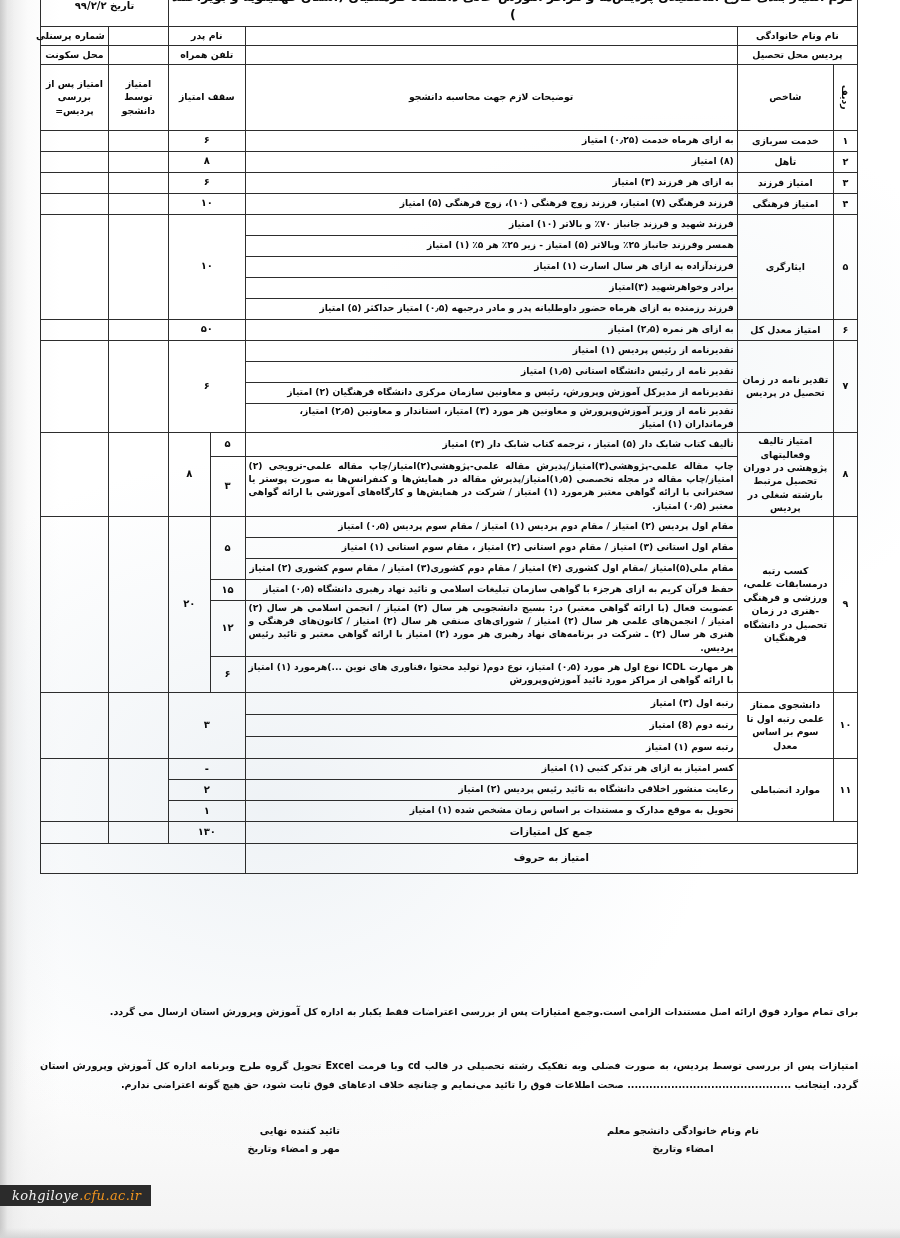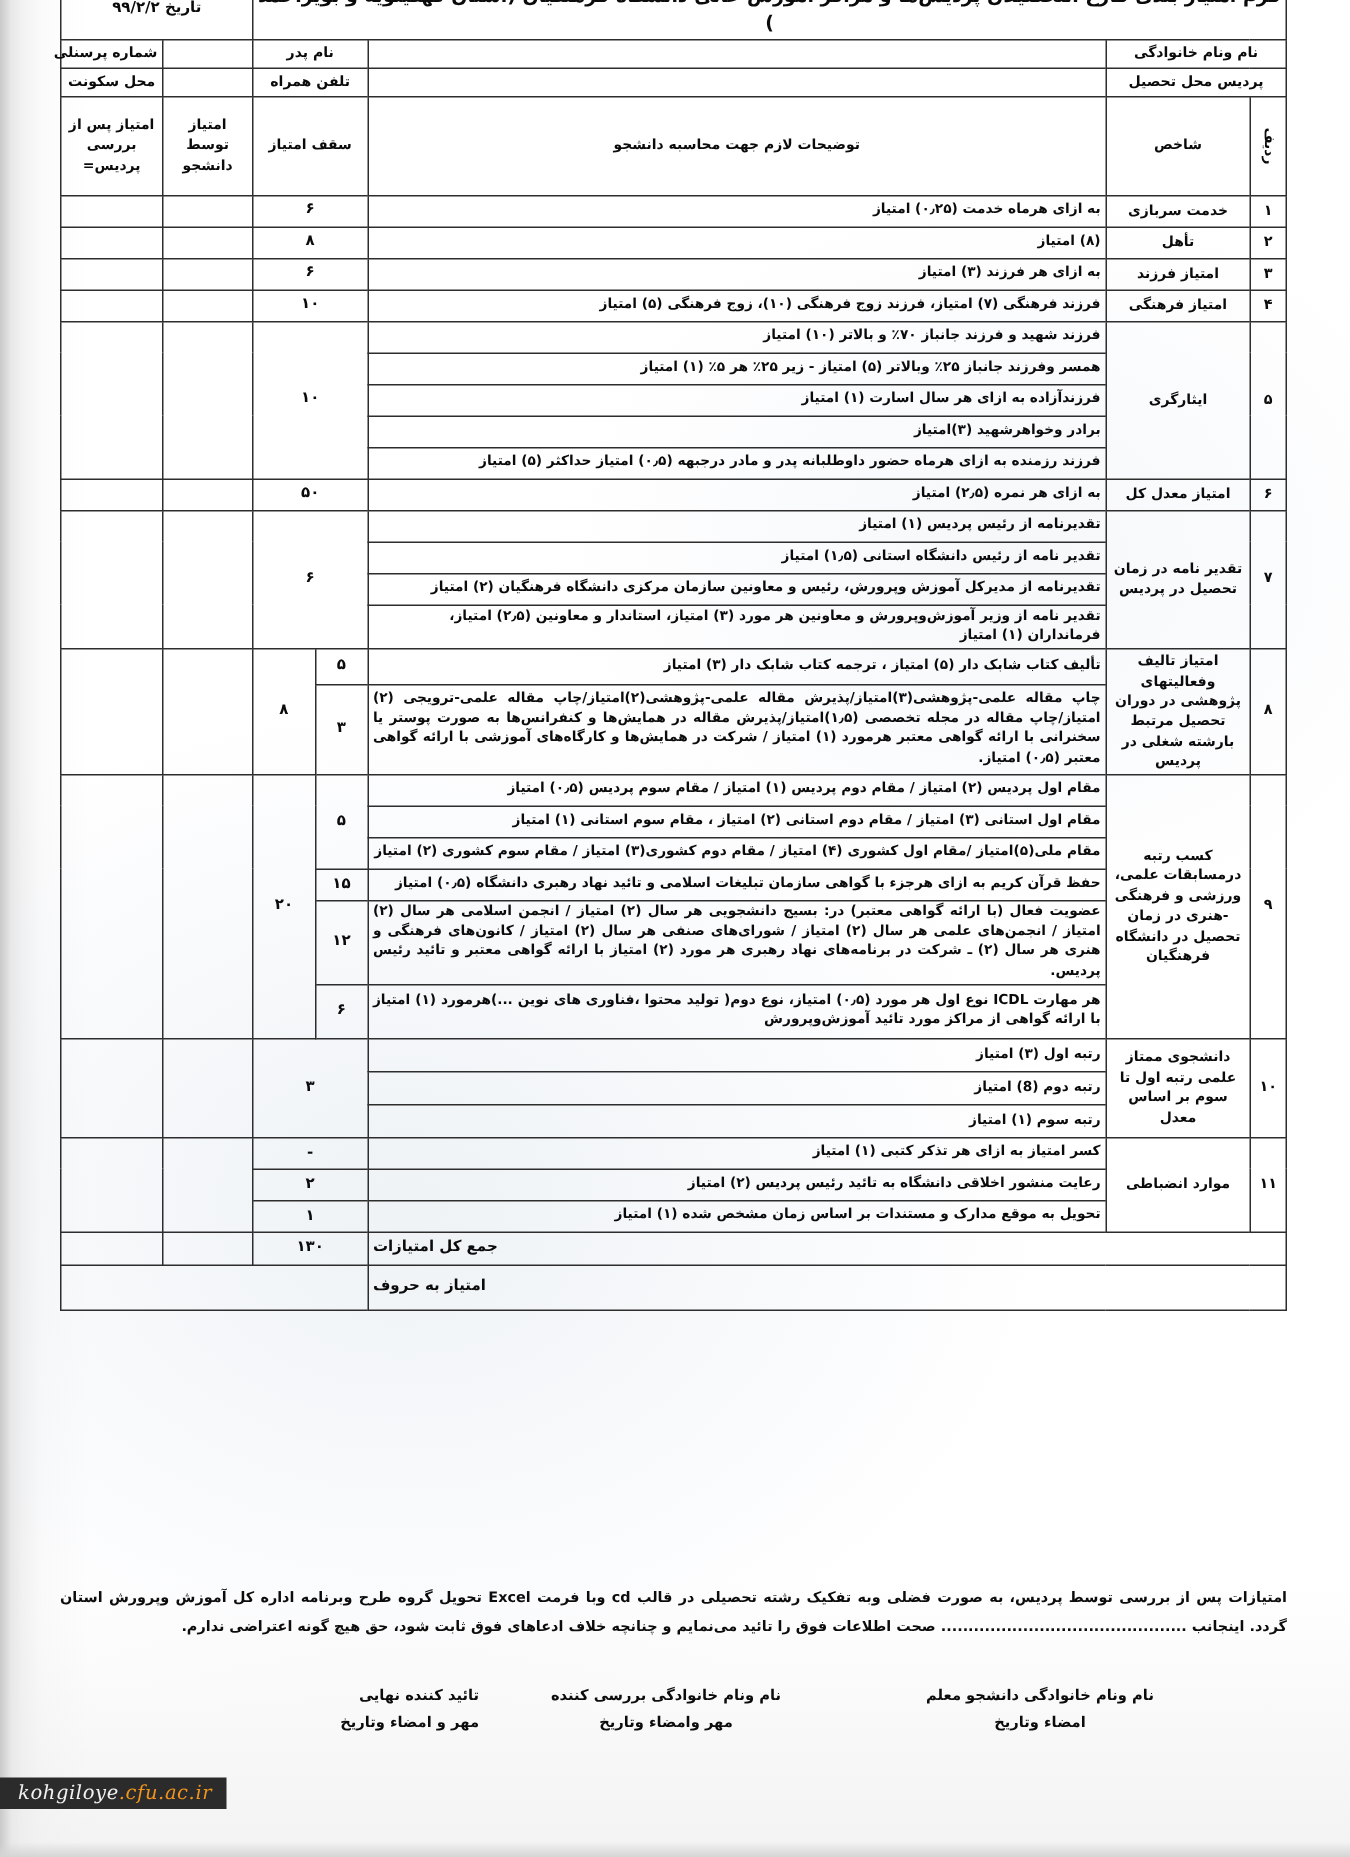--- a/index.html
+++ b/index.html
@@ -58,21 +58,21 @@
   .hdr-lbl{text-align:center;font-size:9.4px;white-space:nowrap;}
   .hdr-blank{background:#ffffff;}
   .colhead{
     text-align:center;font-size:9.3px;line-height:1.5;padding:4px 2px;
   }
   .idx{text-align:center;font-size:9.6px;}
   .shakhes{text-align:center;font-size:9.3px;line-height:1.55;padding:3px 2px;margin-top:44px;}
   .desc{text-align:right;font-size:9.15px;padding:2px 6px 2px 4px;line-height:1.55;}
   .desc.justify{text-align:justify;text-align-last:right;}
   .cap{text-align:center;font-size:10px;}
-  .sum-lbl{text-align:left;font-size:10px;padding:4px 8px;}
+  .sum-lbl{text-align:center;font-size:10px;padding:4px 8px;}
   .sum-val{text-align:center;font-size:10px;}
   .notes{
     position:absolute;right:42px;left:40px;
     font-size:9.6px;font-weight:bold;color:#0c0c0c;
     line-height:2.0;
     text-align:justify;text-align-last:right;
   }
   #note-1{top:1002px;}
   #note-2{top:1056px;}
   .sig-row{
@@ -326,30 +326,27 @@
       </tr>
 
       <tr style="height:30px">
         <td class="sum-lbl" colspan="3">امتیاز به حروف</td>
         <td colspan="4"></td>
       </tr>
     </tbody>
       </table>
   </div>
 
+  <div class="notes" id="note-1">برای تمام موارد فوق ارائه  اصل مستندات الزامی است.وجمع امتیازات پس از بررسی اعتراضات فقط یکبار به اداره کل آموزش وپرورش استان ارسال می گردد.</div>
   <div class="notes" id="note-2">امتیازات پس از بررسی توسط پردیس، به صورت فضلی وبه تفکیک رشته تحصیلی در قالب cd وبا فرمت Excel تحویل گروه طرح وبرنامه  اداره کل آموزش وپرورش استان گردد. اینجانب ............................................. صحت اطلاعات فوق را  تائید می‌نمایم و چنانچه خلاف ادعاهای فوق ثابت شود، حق هیچ گونه اعتراضی ندارم.</div>
 
   <div class="sig-row">
     <div class="sig right">
       <div>نام ونام خانوادگی دانشجو معلم</div>
       <div>امضاء وتاریخ</div>
-    </div>
-    <div class="sig mid">
-      <div>نام ونام خانوادگی بررسی کننده</div>
-      <div>مهر وامضاء وتاریخ</div>
     </div>
     <div class="sig left">
       <div>تائید کننده نهایی</div>
       <div>مهر و امضاء وتاریخ</div>
     </div>
   </div>
 
   <div class="watermark">
     <span class="wm-a">kohgiloye</span><span class="wm-b">.cfu.ac.ir</span>
   </div>

